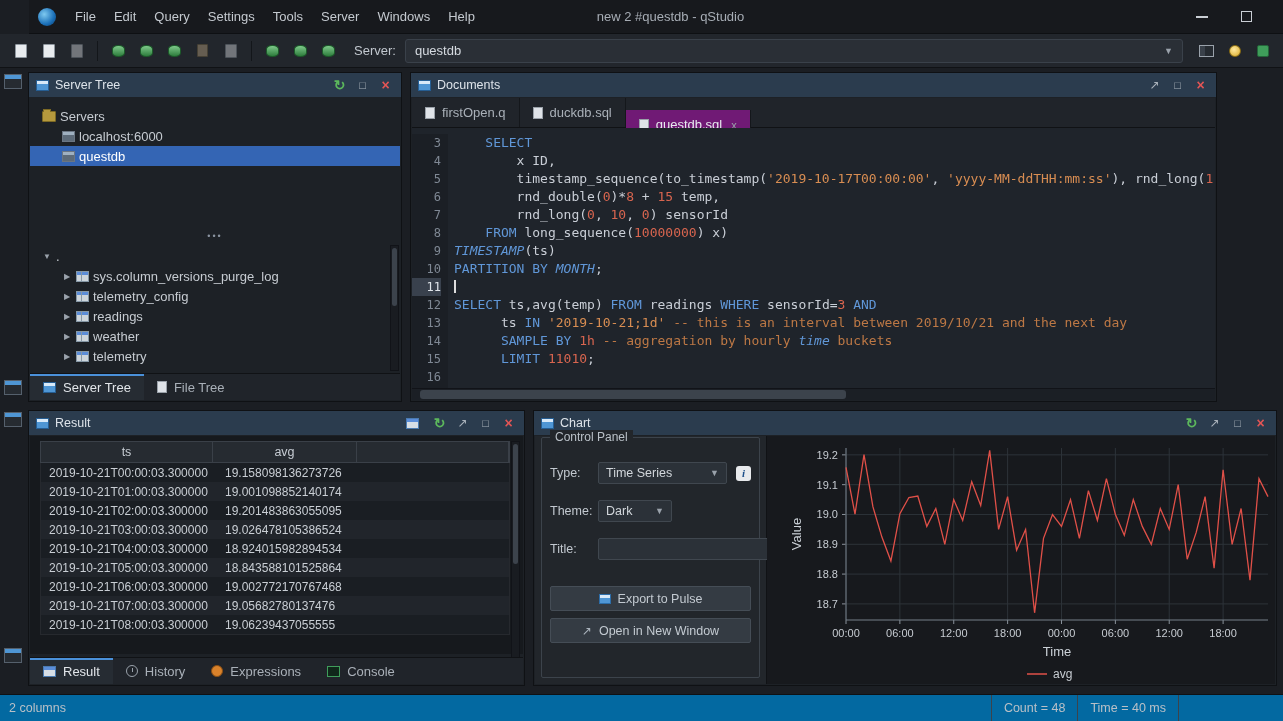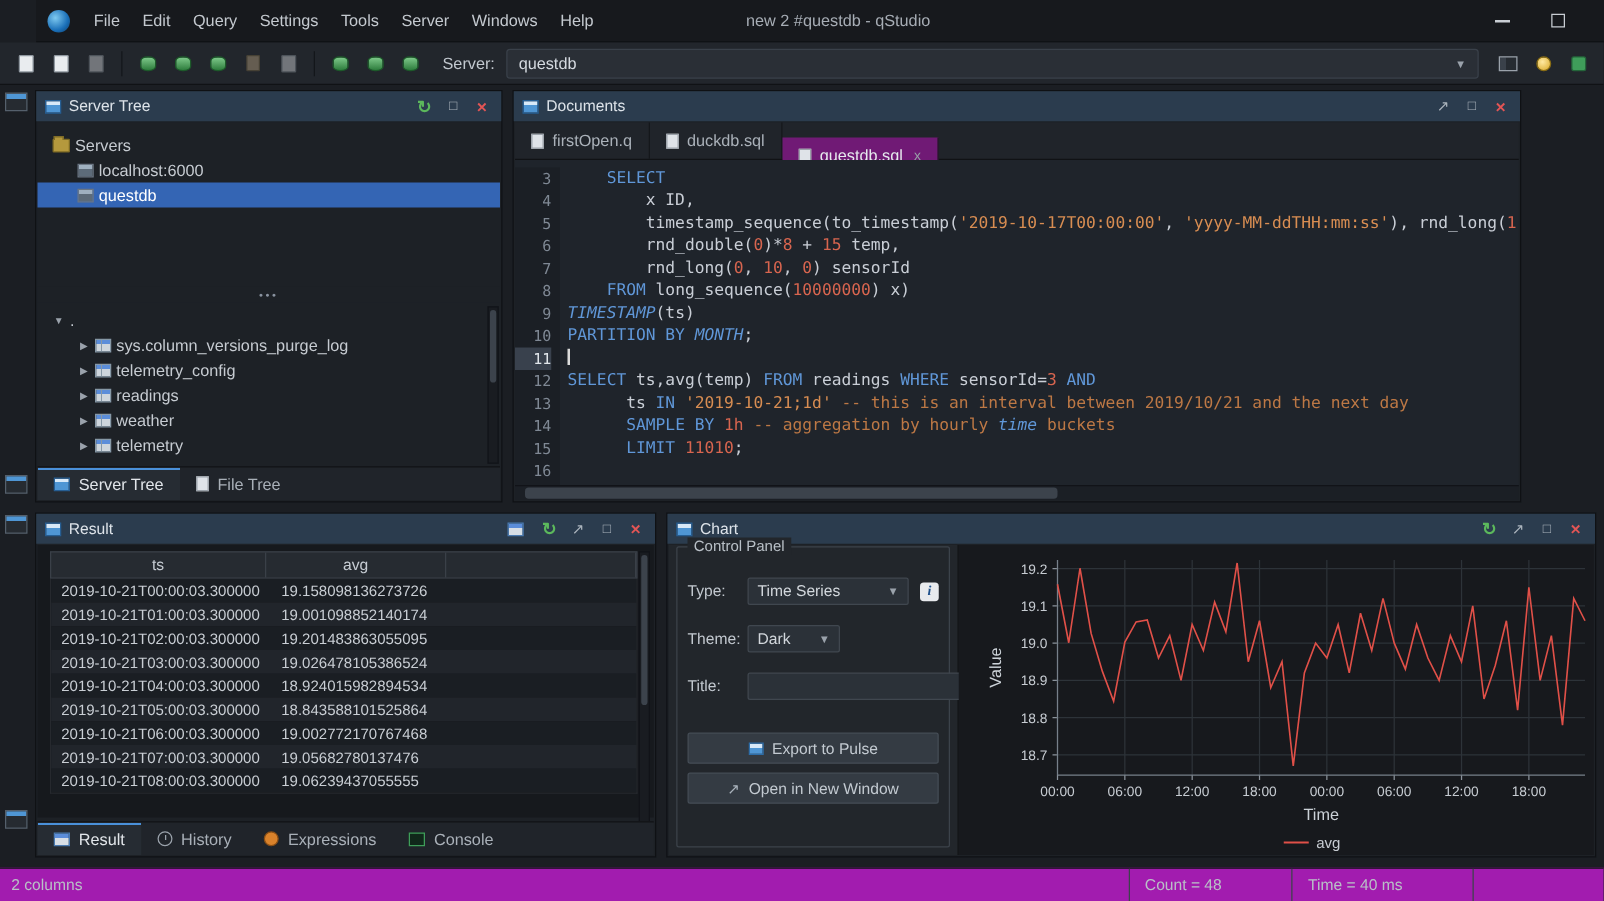--- a/index.html
+++ b/index.html
@@ -117,24 +117,24 @@
   .ic-info{width:15px;height:15px;border-radius:3px;background:#e8eaed;color:#1d4f8a;display:flex;align-items:center;justify-content:center;font:italic bold 11px "Liberation Serif",serif;margin-left:9px;flex:none;}
   .txt-input{width:172px;height:22px;background:#2b3138;border:1px solid #40474f;border-radius:2px;color:#d2d7dc;padding:0 6px;font-family:"Liberation Sans",sans-serif;font-size:12.5px;outline:none;}
   .btn{height:25px;background:#343b43;border:1px solid #454d56;border-radius:2px;color:#c3cad1;display:flex;align-items:center;justify-content:center;gap:7px;font-size:12.5px;width:100%;margin-top:7px;}
   .btn .ic-pulse{width:12px;height:10px;border:1px solid #2d6da8;background:linear-gradient(#d8e9f8 0 3px,#4f96d4 3px);flex:none;}
   .btn .ic-popout{color:#aab3bc;font-size:12px;}
   .btn-gap{margin-top:26px;}
   .chart-area{position:absolute;left:233px;top:25px;right:1px;bottom:1px;background:#17191d;}
   .chart-svg{display:block;}
 
   
-  .statusbar{position:absolute;left:0;bottom:0;width:1283px;height:27px;background:#a21caf;border-top:1px solid #0f1114;display:flex;align-items:center;font-size:12.5px;color:#b9c0c7;}
+  .statusbar{position:absolute;left:0;bottom:0;width:1283px;height:27px;background:#0369a1;border-top:1px solid #0f1114;display:flex;align-items:center;font-size:12.5px;color:#b9c0c7;}
   .status-left{padding-left:9px;}
   .status-right{margin-left:auto;display:flex;height:100%;}
-  .scell{border-left:1px solid #3c434b;padding:0 12px;display:flex;align-items:center;height:100%;white-space:nowrap;margin-left:44px;}
+  .scell{border-left:1px solid #3c434b;padding:0 12px;display:flex;align-items:center;height:100%;white-space:nowrap;}
   .scell.empty{width:105px;}
 </style>
 </head>
 <body>
 
 <header class="titlebar">
   <span class="app-logo"></span>
   <nav class="menubar">
 
   <span class="menu-item">File</span>

